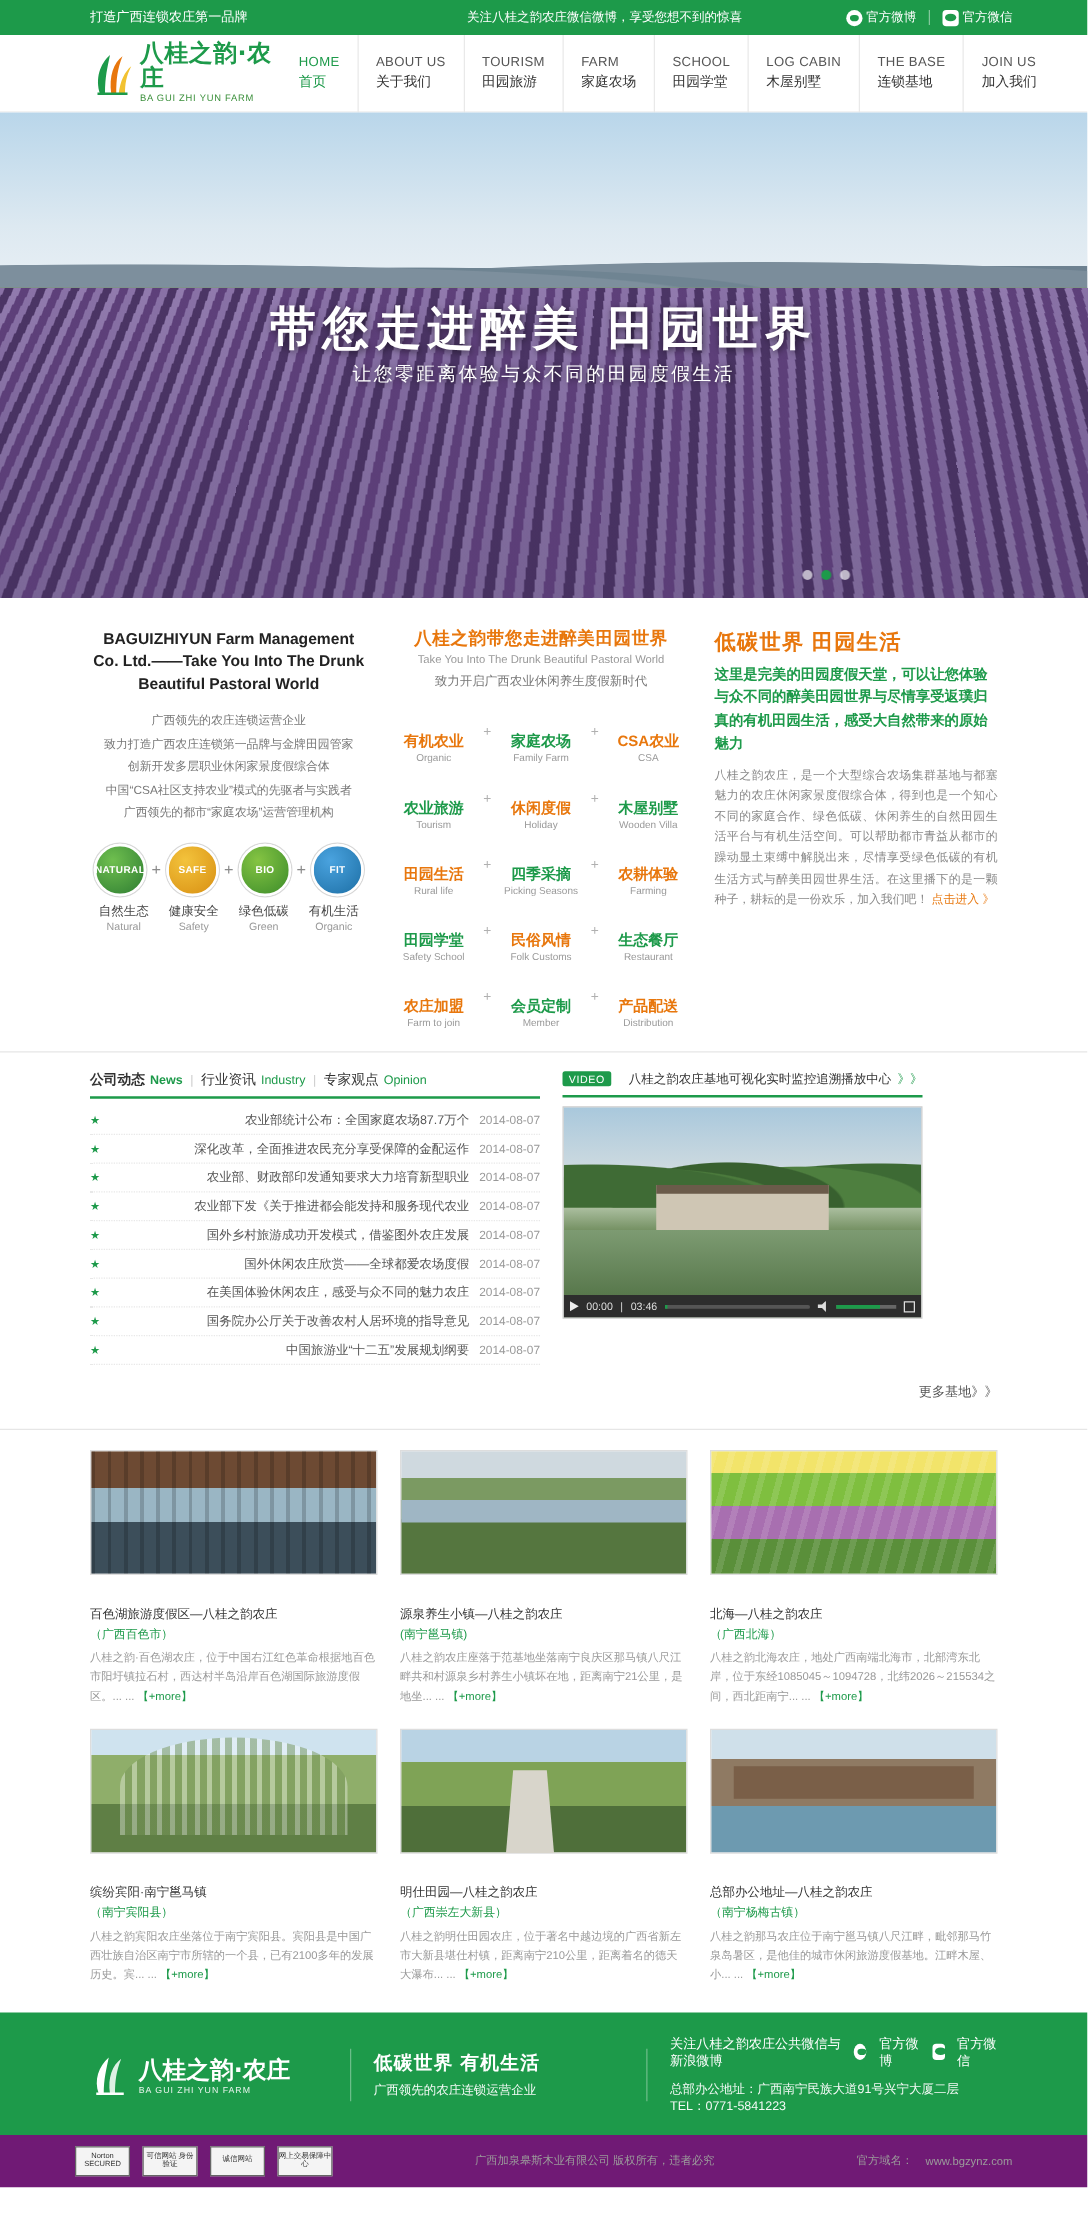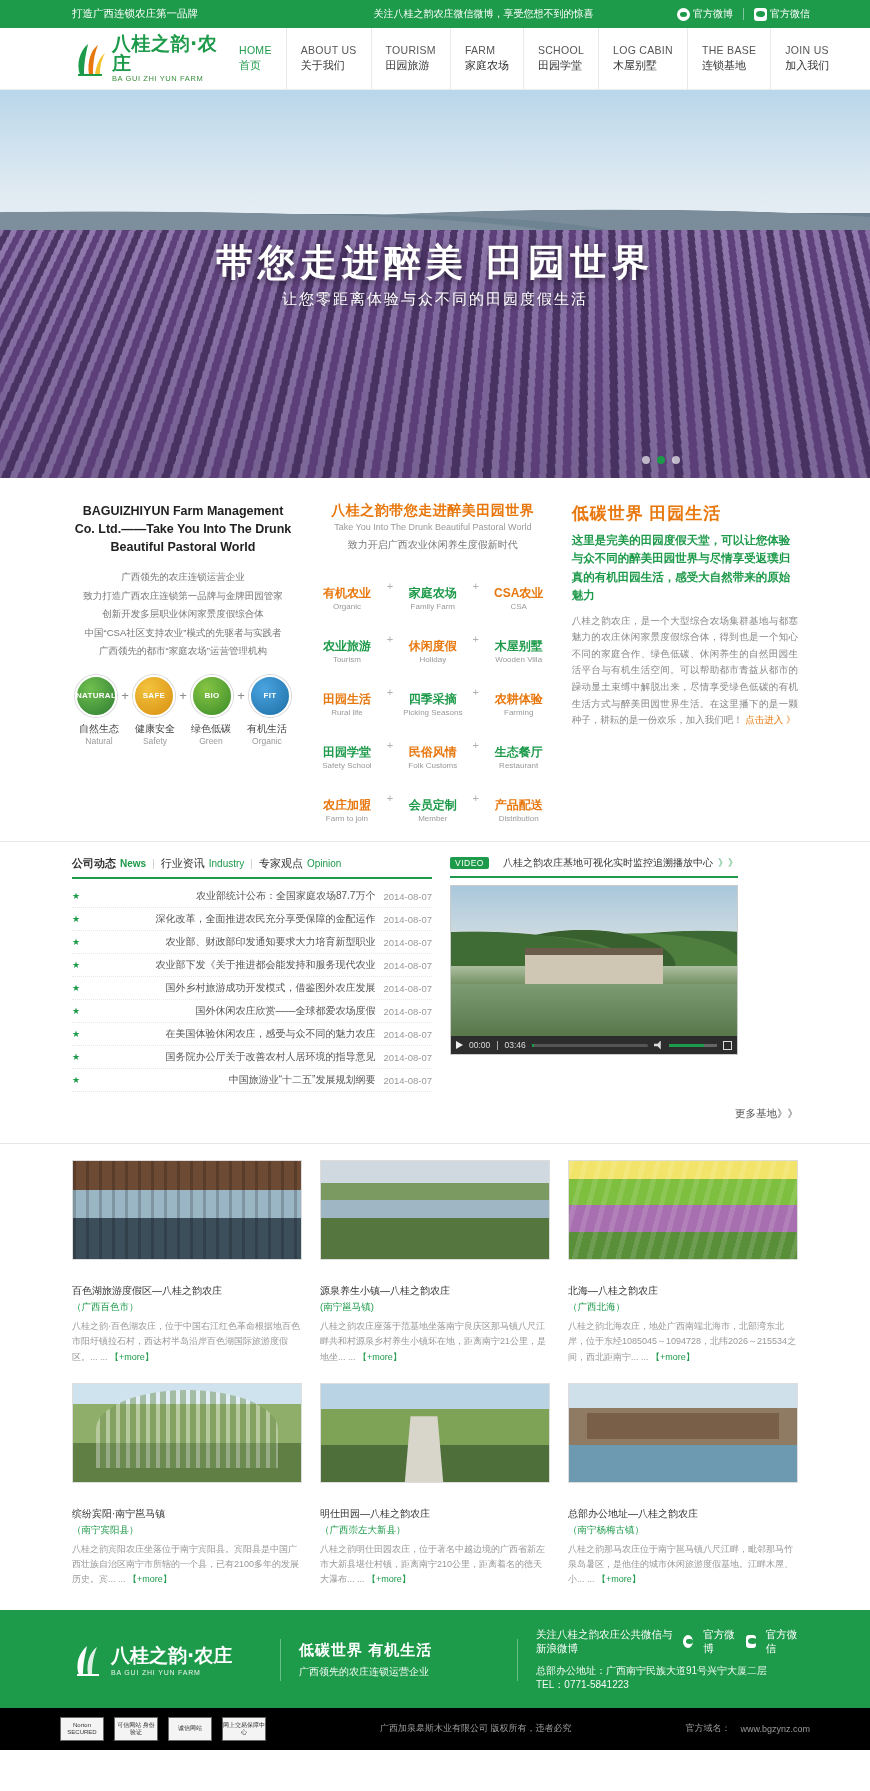--- a/index.html
+++ b/index.html
@@ -281,21 +281,21 @@
   .gf-divider { width: 1px; height: 42px; background: rgba(255,255,255,.35); }
   .gf-mid { width: 200px; }
   .gf-ttl { font-size: 15px; font-weight: bold; letter-spacing: 1px; }
   .gf-sub { font-size: 10px; margin-top: 5px; opacity: .95; }
   .gf-right { flex: 1; }
   .gf-social { display: flex; align-items: center; gap: 10px; font-size: 10.5px; }
   .gf-addr { font-size: 10px; margin-top: 8px; opacity: .95; }
 
   
   .bfoot {
-    background: #000000; color: #9b9b9b; padding: 9px 60px;
+    background: #701a75; color: #9b9b9b; padding: 9px 60px;
     display: flex; align-items: center; gap: 10px; font-size: 9px;
   }
   .cert {
     width: 44px; height: 24px; background: #f4f4f4; border: 1px solid #666;
     display: flex; align-items: center; justify-content: center;
     color: #333; font-size: 6px; text-align: center; line-height: 1.1;
   }
   .bfoot-text { flex: 1; text-align: center; }
   .bfoot-site { font-size: 9px; }
 </style>

